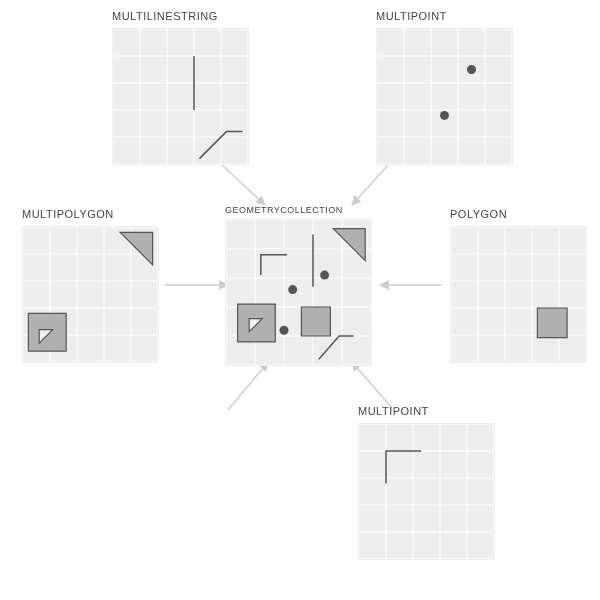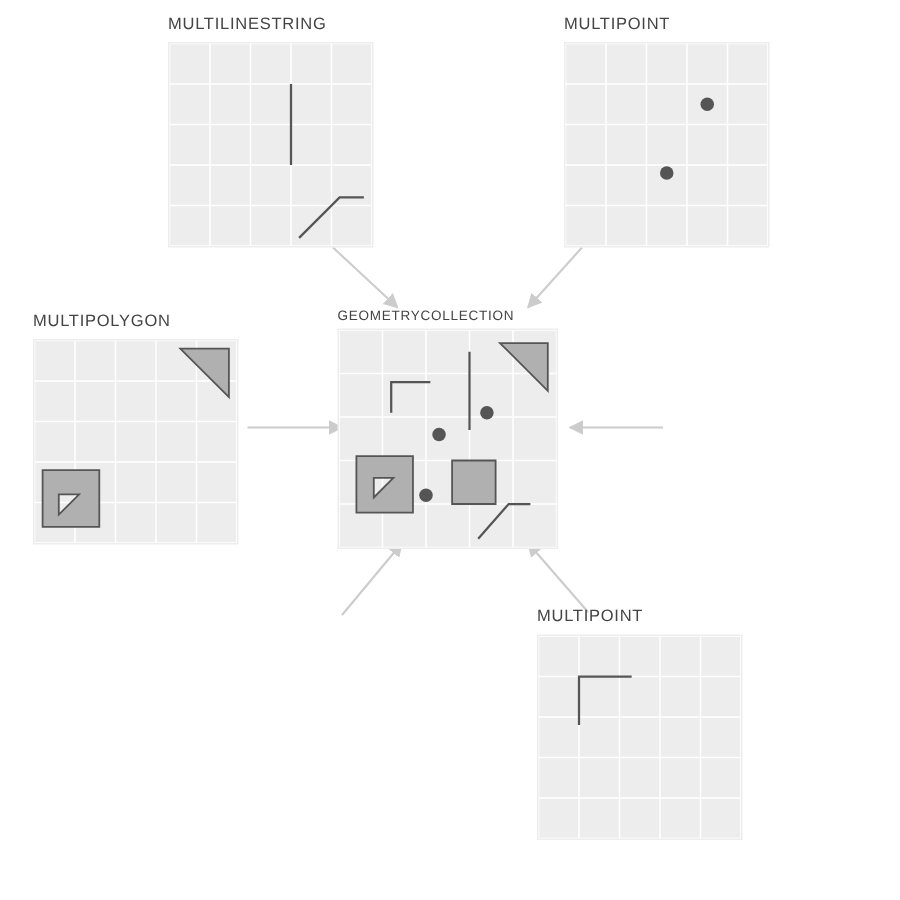--- a/index.html
+++ b/index.html
@@ -120,20 +120,40 @@
           <circle cx="66.69999999999999" cy="69.6" r="4.5" fill="#555555"></circle>
           <circle cx="58" cy="110.2" r="4.5" fill="#555555"></circle>
           <path d="M107.3,8.7 L139.2,8.7 L139.2,40.599999999999994 Z" fill="#b0b0b0" stroke="#555555" stroke-width="1.2" fill-rule="evenodd"></path>
           <path d="M11.6,84.1 L49.3,84.1 L49.3,121.80000000000001 L11.6,121.80000000000001 Z M23.2,98.6 L36.25,98.6 L23.2,111.65 Z" fill="#b0b0b0" stroke="#555555" stroke-width="1.2" fill-rule="evenodd"></path>
           <path d="M75.4,87 L104.39999999999999,87 L104.39999999999999,116 L75.4,116 Z" fill="#b0b0b0" stroke="#555555" stroke-width="1.2" fill-rule="evenodd"></path>
           <path d="M34.8,55.1 L34.8,34.8 L60.900000000000006,34.8" fill="none" stroke="#555555" stroke-width="1.5"></path>
         </svg>
       </div>
   </div>
 
+  <div class="panel" style="left:450px;top:208px">
+    <div class="label" style="left:0;top:0">POLYGON</div>
+    <div class="plot" id="plot-polygon" style="left:0;top:18px;width:135px;height:135px">
+        <svg width="135" height="135">
+          <line x1="0" y1="0" x2="0" y2="135" stroke="#ffffff" stroke-width="1"></line>
+          <line x1="0" y1="0" x2="135" y2="0" stroke="#ffffff" stroke-width="1"></line>
+          <line x1="27" y1="0" x2="27" y2="135" stroke="#ffffff" stroke-width="1"></line>
+          <line x1="0" y1="27" x2="135" y2="27" stroke="#ffffff" stroke-width="1"></line>
+          <line x1="54" y1="0" x2="54" y2="135" stroke="#ffffff" stroke-width="1"></line>
+          <line x1="0" y1="54" x2="135" y2="54" stroke="#ffffff" stroke-width="1"></line>
+          <line x1="81" y1="0" x2="81" y2="135" stroke="#ffffff" stroke-width="1"></line>
+          <line x1="0" y1="81" x2="135" y2="81" stroke="#ffffff" stroke-width="1"></line>
+          <line x1="108" y1="0" x2="108" y2="135" stroke="#ffffff" stroke-width="1"></line>
+          <line x1="0" y1="108" x2="135" y2="108" stroke="#ffffff" stroke-width="1"></line>
+          <line x1="135" y1="0" x2="135" y2="135" stroke="#ffffff" stroke-width="1"></line>
+          <line x1="0" y1="135" x2="135" y2="135" stroke="#ffffff" stroke-width="1"></line>
+          <path d="M86.4,81 L116.1,81 L116.1,110.69999999999999 L86.4,110.69999999999999 Z" fill="#b0b0b0" stroke="#555555" stroke-width="1.2" fill-rule="evenodd"></path>
+        </svg>
+      </div>
+  </div>
 
 
   <div class="panel" style="left:358px;top:405px">
     <div class="label" style="left:0;top:0">MULTIPOINT</div>
     <div class="plot" id="plot-linestring" style="left:0;top:18px;width:135px;height:135px">
         <svg width="135" height="135">
           <line x1="0" y1="0" x2="0" y2="135" stroke="#ffffff" stroke-width="1"></line>
           <line x1="0" y1="0" x2="135" y2="0" stroke="#ffffff" stroke-width="1"></line>
           <line x1="27" y1="0" x2="27" y2="135" stroke="#ffffff" stroke-width="1"></line>
           <line x1="0" y1="27" x2="135" y2="27" stroke="#ffffff" stroke-width="1"></line>

